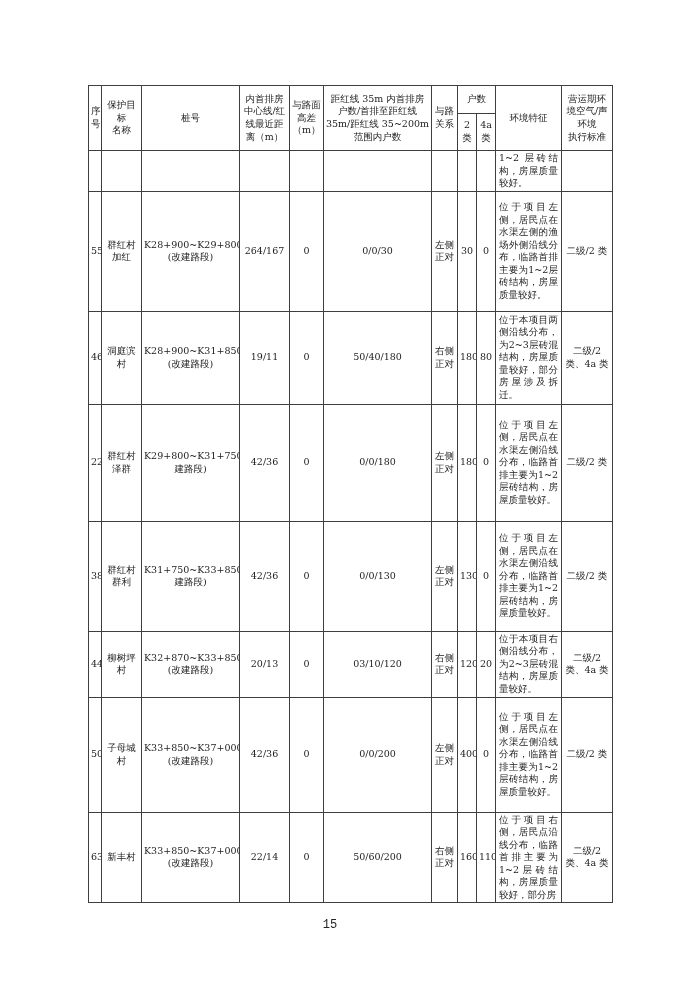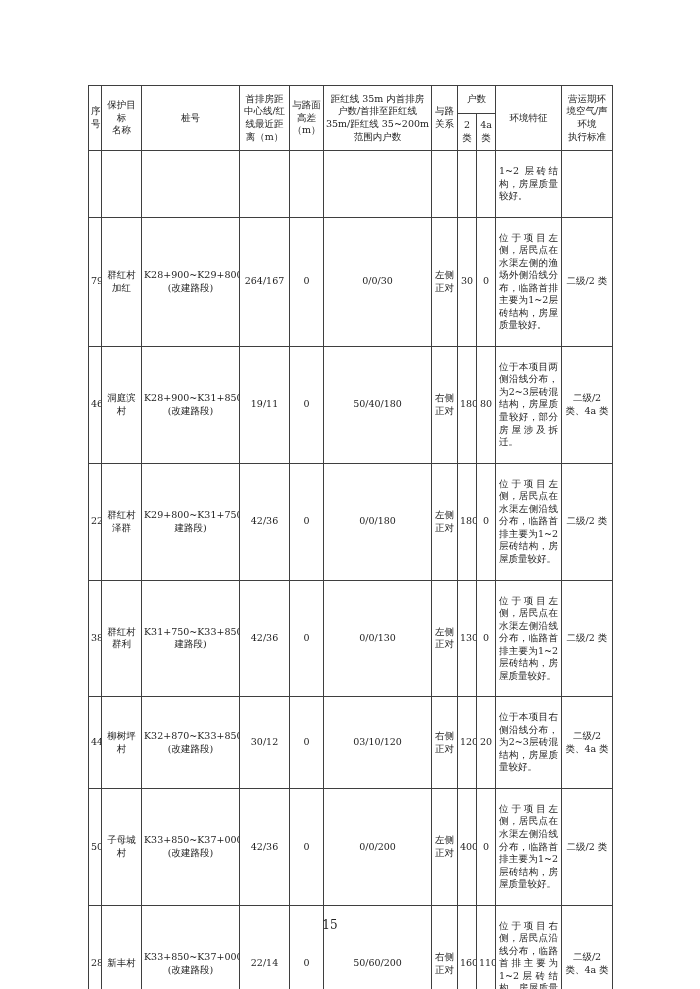--- a/index.html
+++ b/index.html
@@ -32,31 +32,32 @@
     line-height: 1.32;
     font-weight: normal;
     text-align: center;
     vertical-align: middle;
     white-space: pre-line;
     overflow: hidden;
   }
   table.targets td.env {
     text-align: justify;
     text-justify: inter-character;
-    padding: 14px 3px;
+    padding: 1px 3px;
   }
   table.targets td.num { letter-spacing: 0px; }
   .page-number {
     position: absolute;
     left: 0;
     top: 918px;
     width: 660px;
     text-align: center;
     font-size: 12px;
     color: #222222;
+    font-family: Liberation Mono, monospace;
   }
 </style>
 </head>
 <body>
 
 <div class="page">
 
   <table class="targets">
     <colgroup>
       <col style="width:13px">
@@ -72,21 +73,21 @@
         <col style="width:51px">
     </colgroup>
     <thead>
       <tr style="height:28px">
         <th rowspan="2" style="height:65px">序
 号</th>
         <th rowspan="2">保护目
 标
 名称</th>
         <th rowspan="2">桩号</th>
-        <th rowspan="2">首排房距
+        <th rowspan="2">内首排房
 中心线/红
 线最近距
 离（m）</th>
         <th rowspan="2">与路面
 高差
 （m）</th>
         <th rowspan="2">距红线 35m 内首排房
 户数/首排至距红线
 35m/距红线 35~200m
 范围内户数</th>
@@ -114,21 +115,21 @@
         <td></td>
         <td></td>
         <td></td>
         <td></td>
         <td></td>
         <td class="env">1~2 层砖结构，房屋质量较好。</td>
         <td></td>
       </tr>
 
       <tr style="height:120px">
-        <td class="num">79</td>
+        <td class="num">55</td>
         <td>群红村
 加红</td>
         <td>K28+900~K29+800
 (改建路段)</td>
         <td class="num">264/167</td>
         <td class="num">0</td>
         <td class="num">0/0/30</td>
         <td>左侧
 正对</td>
         <td class="num">30</td>
@@ -187,21 +188,21 @@
         <td class="env">位于项目左侧，居民点在水渠左侧沿线分布，临路首排主要为1~2层砖结构，房屋质量较好。</td>
         <td>二级/2 类</td>
       </tr>
 
       <tr style="height:66px">
         <td class="num">44</td>
         <td>柳树坪
 村</td>
         <td>K32+870~K33+850
 (改建路段)</td>
-        <td class="num">30/12</td>
+        <td class="num">20/13</td>
         <td class="num">0</td>
         <td class="num">03/10/120</td>
         <td>右侧
 正对</td>
         <td class="num">120</td>
         <td class="num">20</td>
         <td class="env">位于本项目右侧沿线分布，为2~3层砖混结构，房屋质量较好。</td>
         <td>二级/2 类、4a 类</td>
       </tr>
 
@@ -216,21 +217,21 @@
         <td class="num">0/0/200</td>
         <td>左侧
 正对</td>
         <td class="num">400</td>
         <td class="num">0</td>
         <td class="env">位于项目左侧，居民点在水渠左侧沿线分布，临路首排主要为1~2层砖结构，房屋质量较好。</td>
         <td>二级/2 类</td>
       </tr>
 
       <tr style="height:88px">
-        <td class="num">28</td>
+        <td class="num">63</td>
         <td>新丰村</td>
         <td>K33+850~K37+000
 (改建路段)</td>
         <td class="num">22/14</td>
         <td class="num">0</td>
         <td class="num">50/60/200</td>
         <td>右侧
 正对</td>
         <td class="num">160</td>
         <td class="num">110</td>

